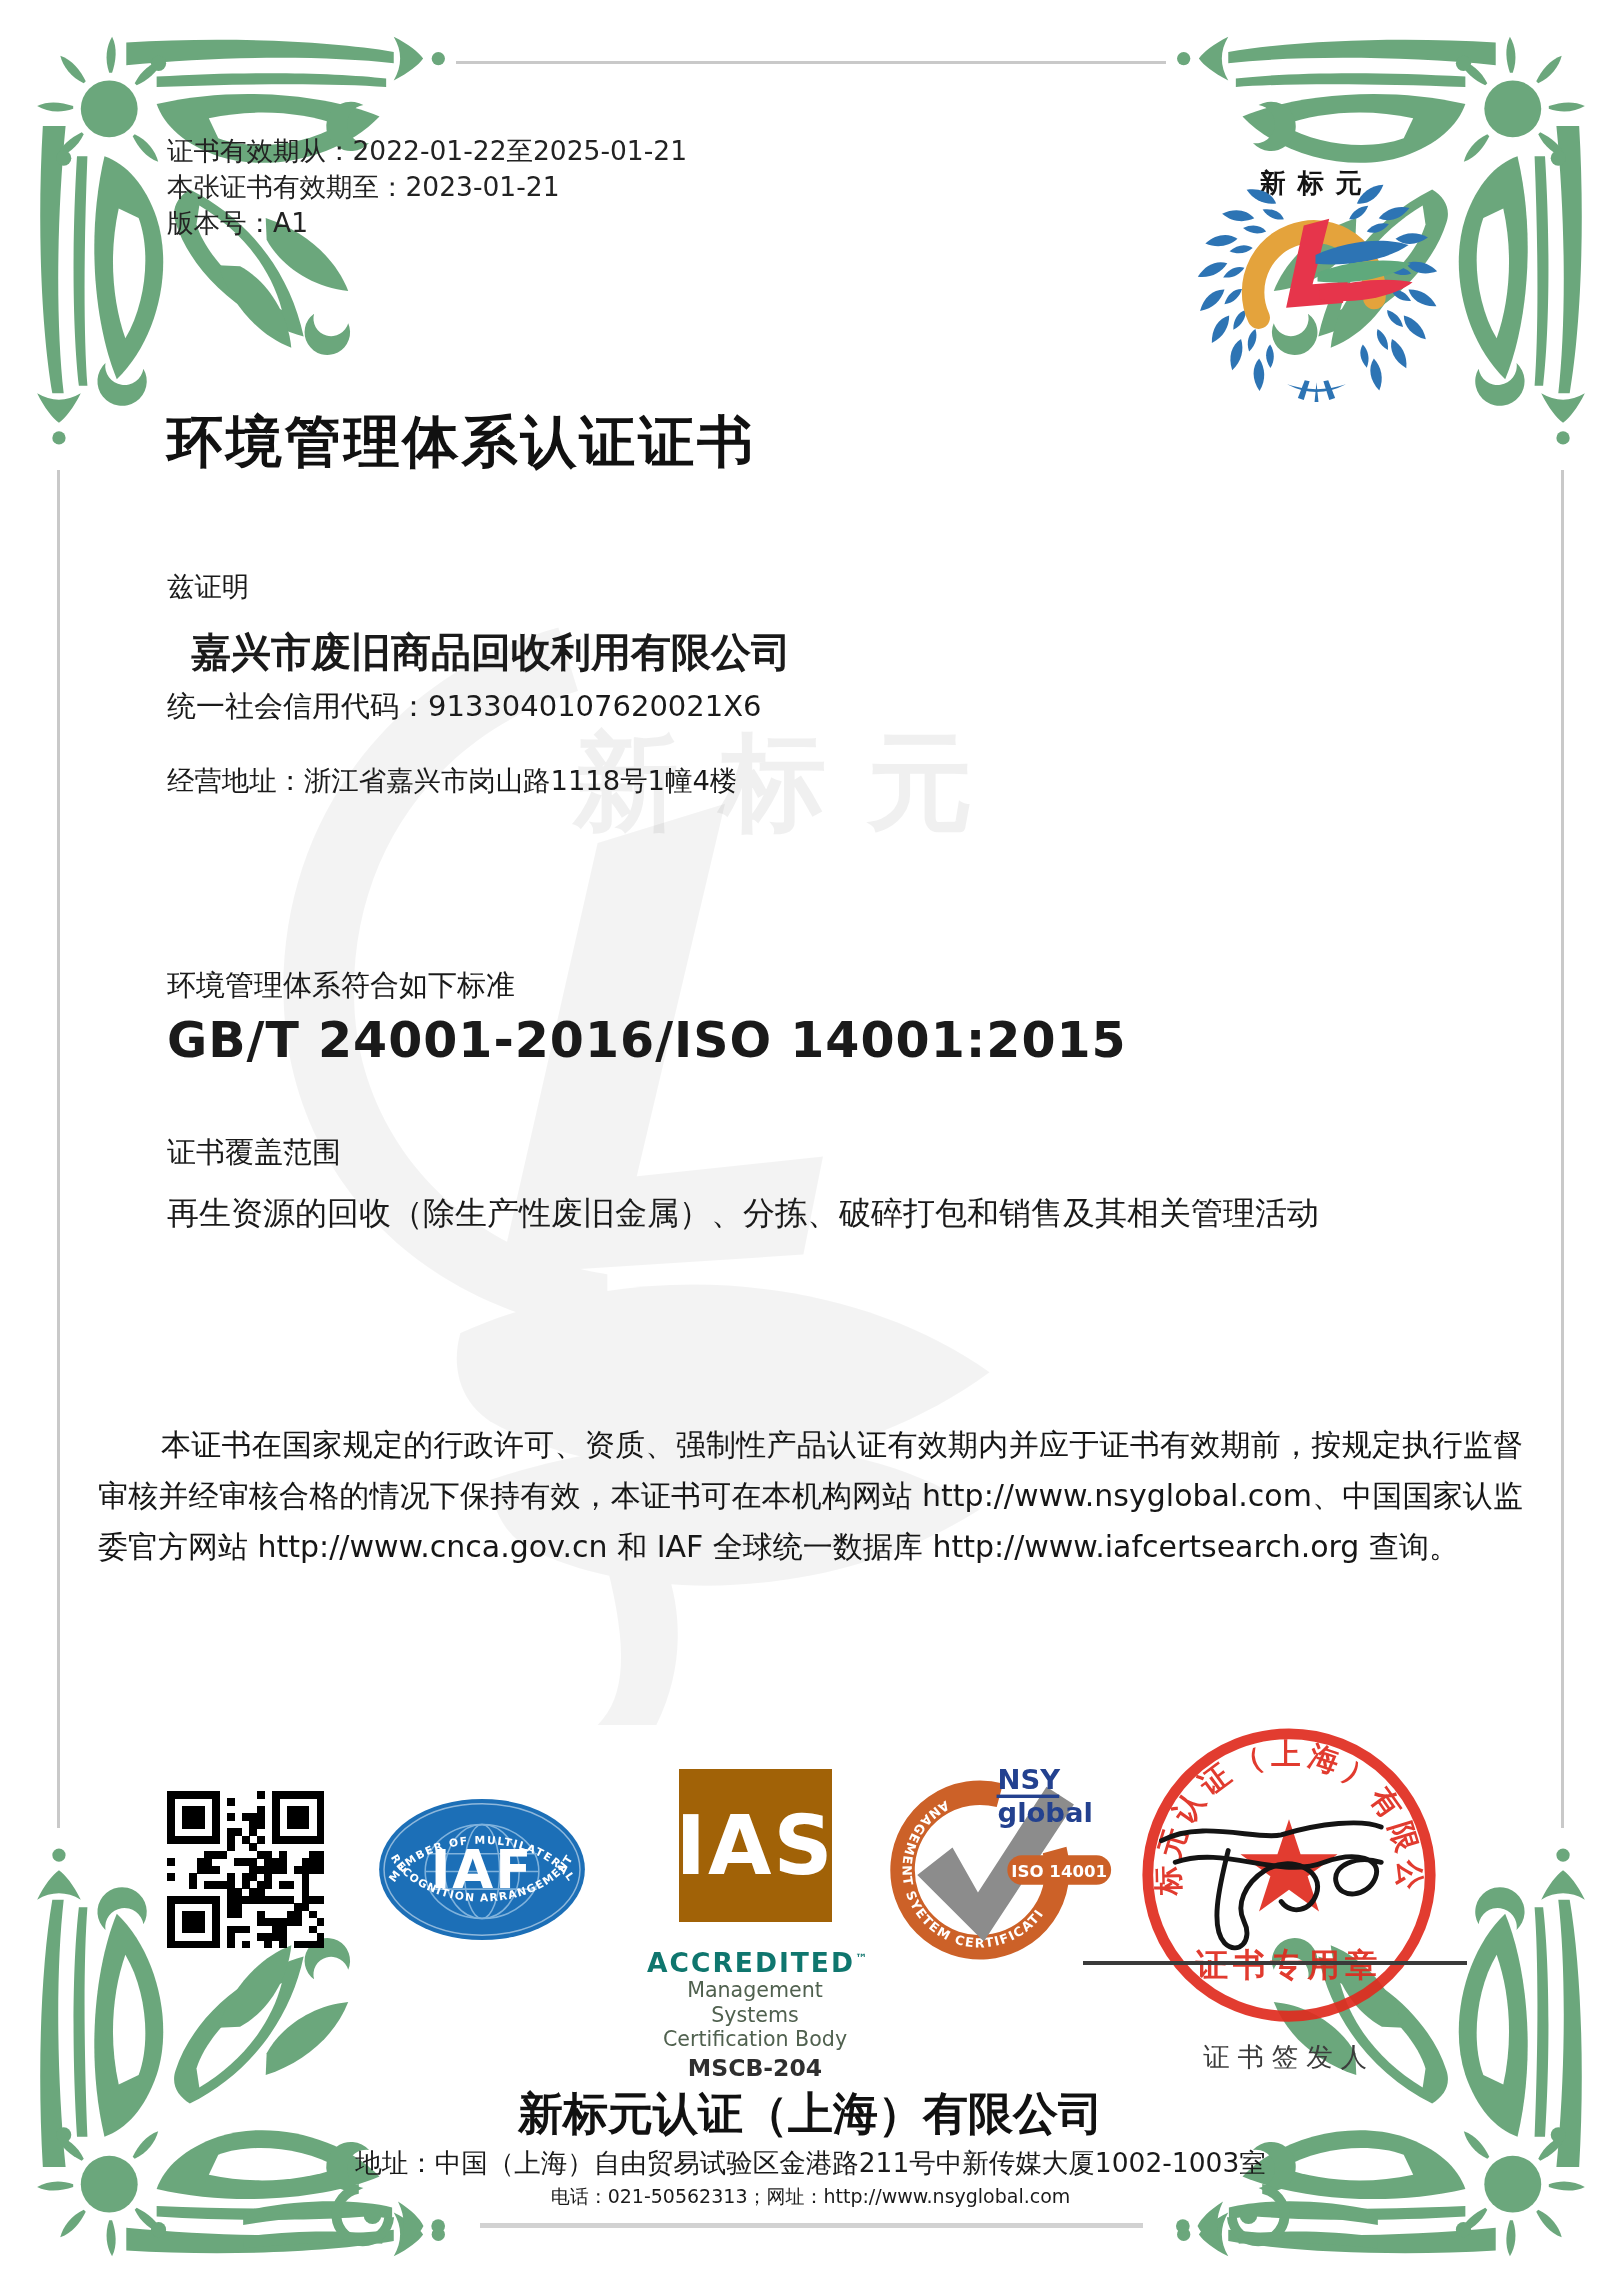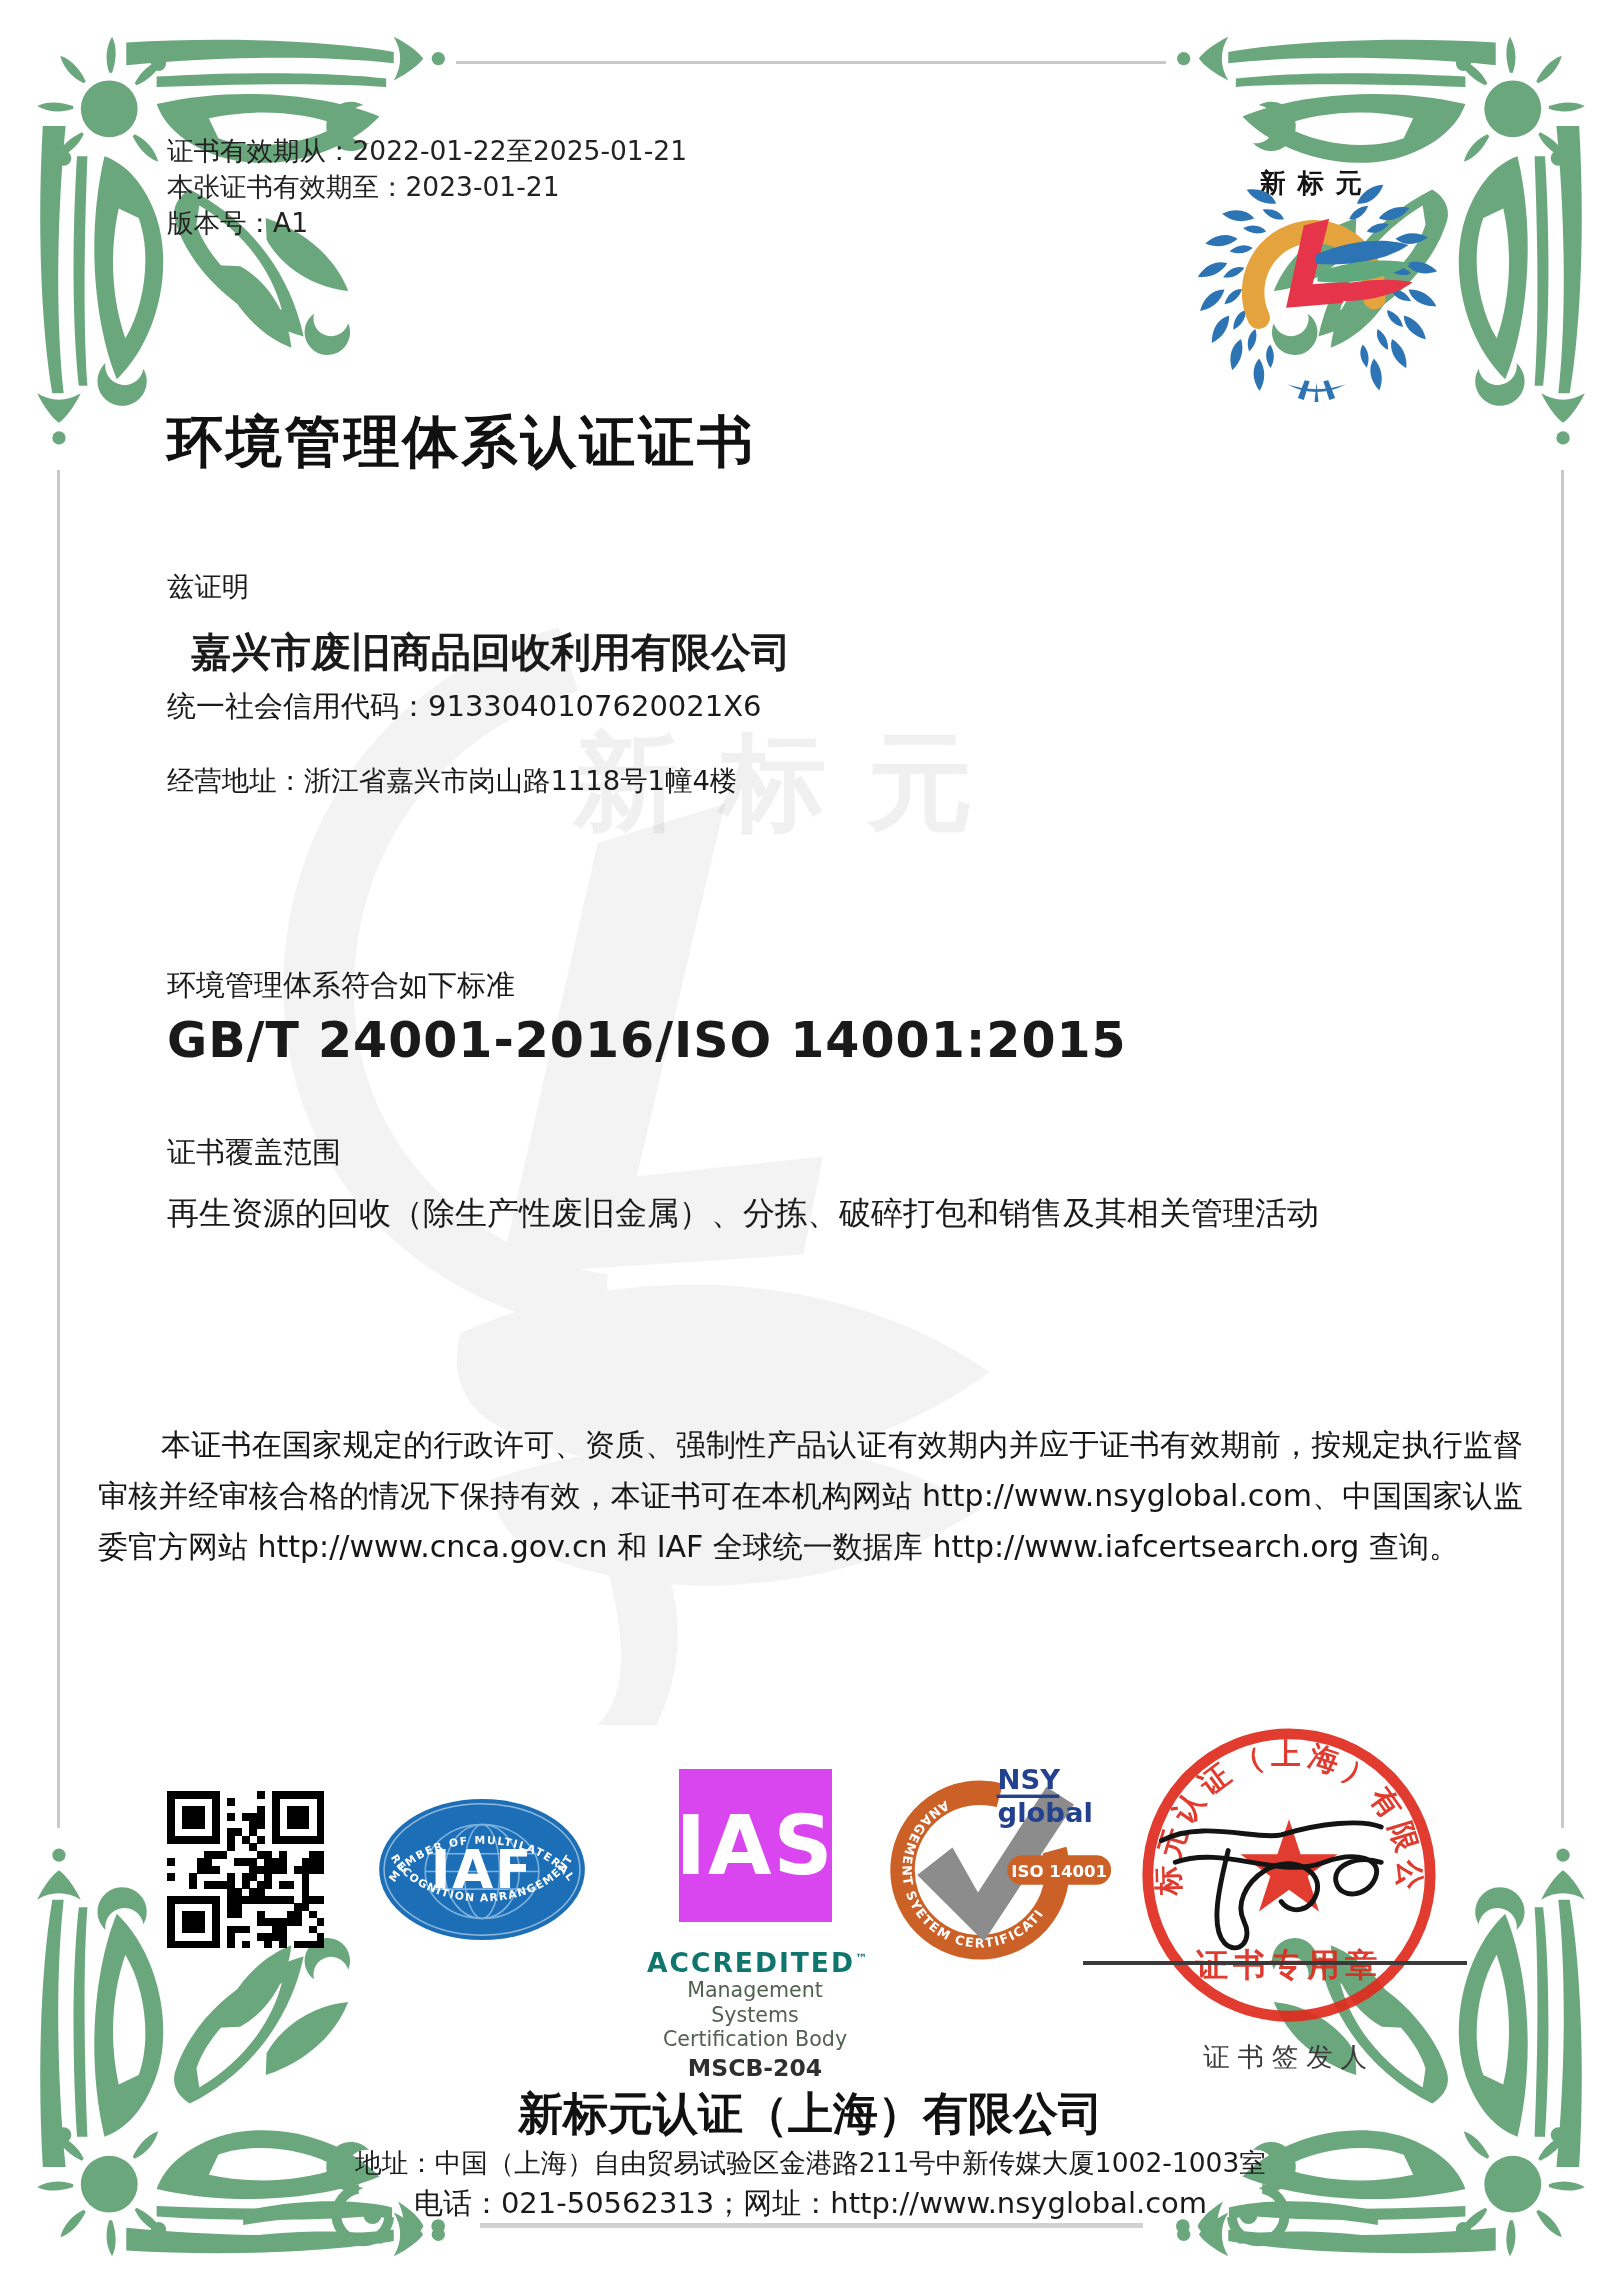--- a/index.html
+++ b/index.html
@@ -50,41 +50,41 @@
   .wm-text {
     left:573px; top:712px; font-size:106px; letter-spacing:41px;
     color:rgba(60,60,60,0.08); font-weight:bold; white-space:nowrap;
   }
   .wm-logo { left:137px; top:549px; opacity:0.045; }
 
   
   .qr { left:167px; top:1791px; }
   .iaf { left:377px; top:1797px; }
   .ias-wrap { left:647px; top:1769px; width:216px; text-align:center; }
-  .ias-box { width:153px; height:153px; margin:0 auto; background:#d946ef;
+  .ias-box { width:153px; height:153px; margin:0 auto; background:#a16207;
              display:flex; align-items:center; justify-content:center; }
   .ias-box span { color:#fff; font-size:82px; font-weight:bold; letter-spacing:2px; }
   .ias-accredited { margin-top:25px; font-size:26.5px; letter-spacing:2px; color:#0f766e; font-weight:700; }
   .ias-accredited sup { font-size:11.8px; }
   .ias-sub  { font-size:20.6px; color:#50614f; line-height:24.5px; }
   .ias-code { font-size:23.5px; color:#2f2f2f; font-weight:bold; margin-top:2.9px; }
   .nsy { left:882px; top:1759px; }
 
   
   .stamp { left:1132px; top:1725px; }
   .sig-line { left:1083px; top:1961px; width:384px; height:3.9px; background:#3a3a3a; }
   .signer { left:1132px; top:2039px; width:314px; text-align:center;
             font-size:26.5px; letter-spacing:7.8px; color:#3c3c3c;
             font-family:"DejaVu Serif","Liberation Serif",serif; }
 
   
   .footer-company { left:0; top:2084px; width:100%; text-align:center;
                     font-size:45px; font-weight:bold; color:#111; }
   .footer-address { left:0; top:2145px; width:100%; text-align:center; font-size:26.5px; }
-  .footer-contact { left:0; top:2184px; width:100%; text-align:center; font-size:29px; }
+  .footer-contact { left:0; top:2184px; width:100%; text-align:center; font-size:19px; }
 
   .scroll-end { position:absolute; width:211px; height:98px; }
   .scroll-left  { left:243px;  top:2178px; }
   .scroll-right { left:1167px; top:2178px; transform:scaleX(-1); }
 </style>
 </head>
 <body>
 
 <div class="page">
 

